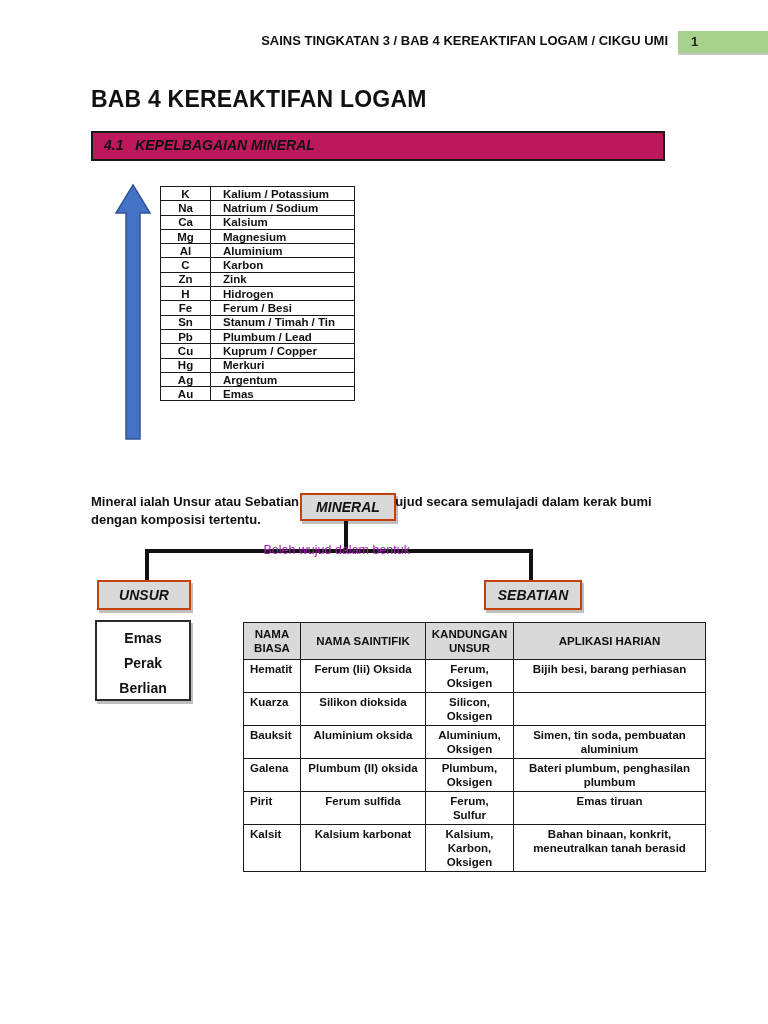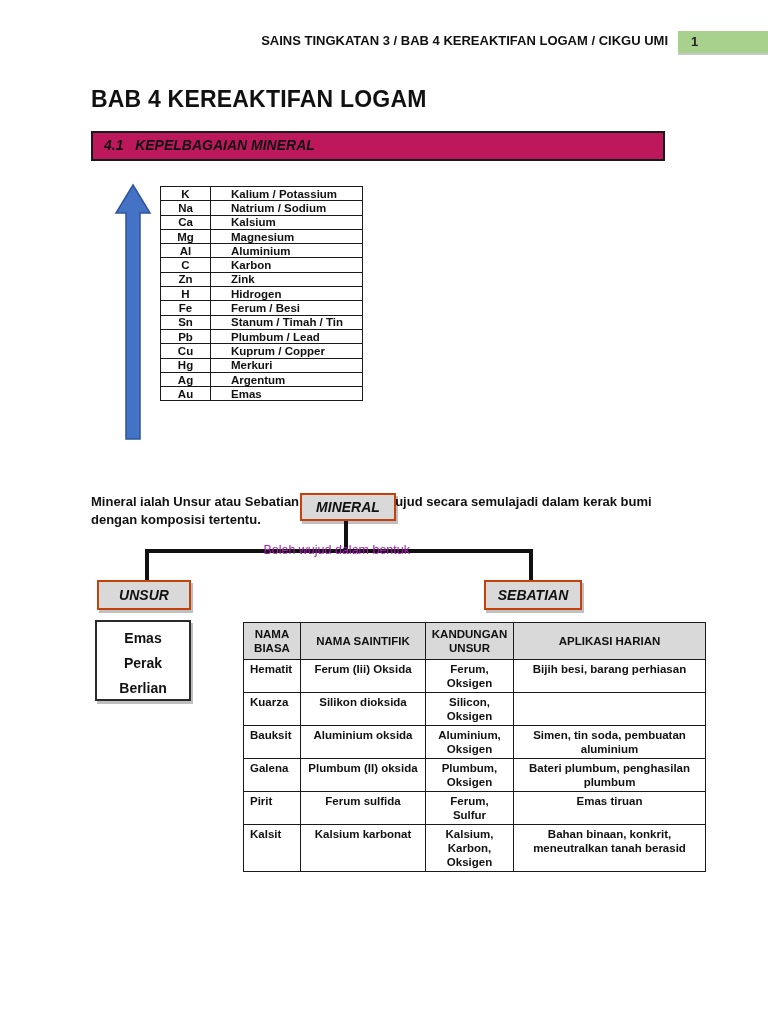--- a/index.html
+++ b/index.html
@@ -22,21 +22,21 @@
     border:2px solid #1a1a1a;}
   .section-bar span{display:block;padding-left:11px;line-height:25px;
     font-size:14px;font-weight:bold;font-style:italic;white-space:pre;color:#111;}
 
   
   .arrow-wrap{top:183px;left:114px;width:40px;height:258px;}
   table.series{border-collapse:collapse;position:absolute;top:186px;left:160px;}
   table.series td{border:1.5px solid #1a1a1a;font-size:11.5px;font-weight:bold;
     height:13.3px;padding:0;color:#111;}
   table.series td.sym{width:49px;text-align:center;}
-  table.series td.nm{width:131px;padding-left:20px;}
+  table.series td.nm{width:131px;padding-left:12px;}
 
   
   .intro{top:457px;left:91px;width:608px;font-size:13px;font-weight:bold;
     line-height:17.5px;color:#111;margin-top:36px;}
 
   
   .node{background:#d9d9d9;border:2px solid #c2410c;box-shadow:2px 3px 0 rgba(0,0,0,0.25);
     text-align:center;font-weight:bold;font-style:italic;font-size:14px;color:#111;}
   .node span{display:block;}
   .node-mineral{top:493px;left:300px;width:92px;height:24px;}

